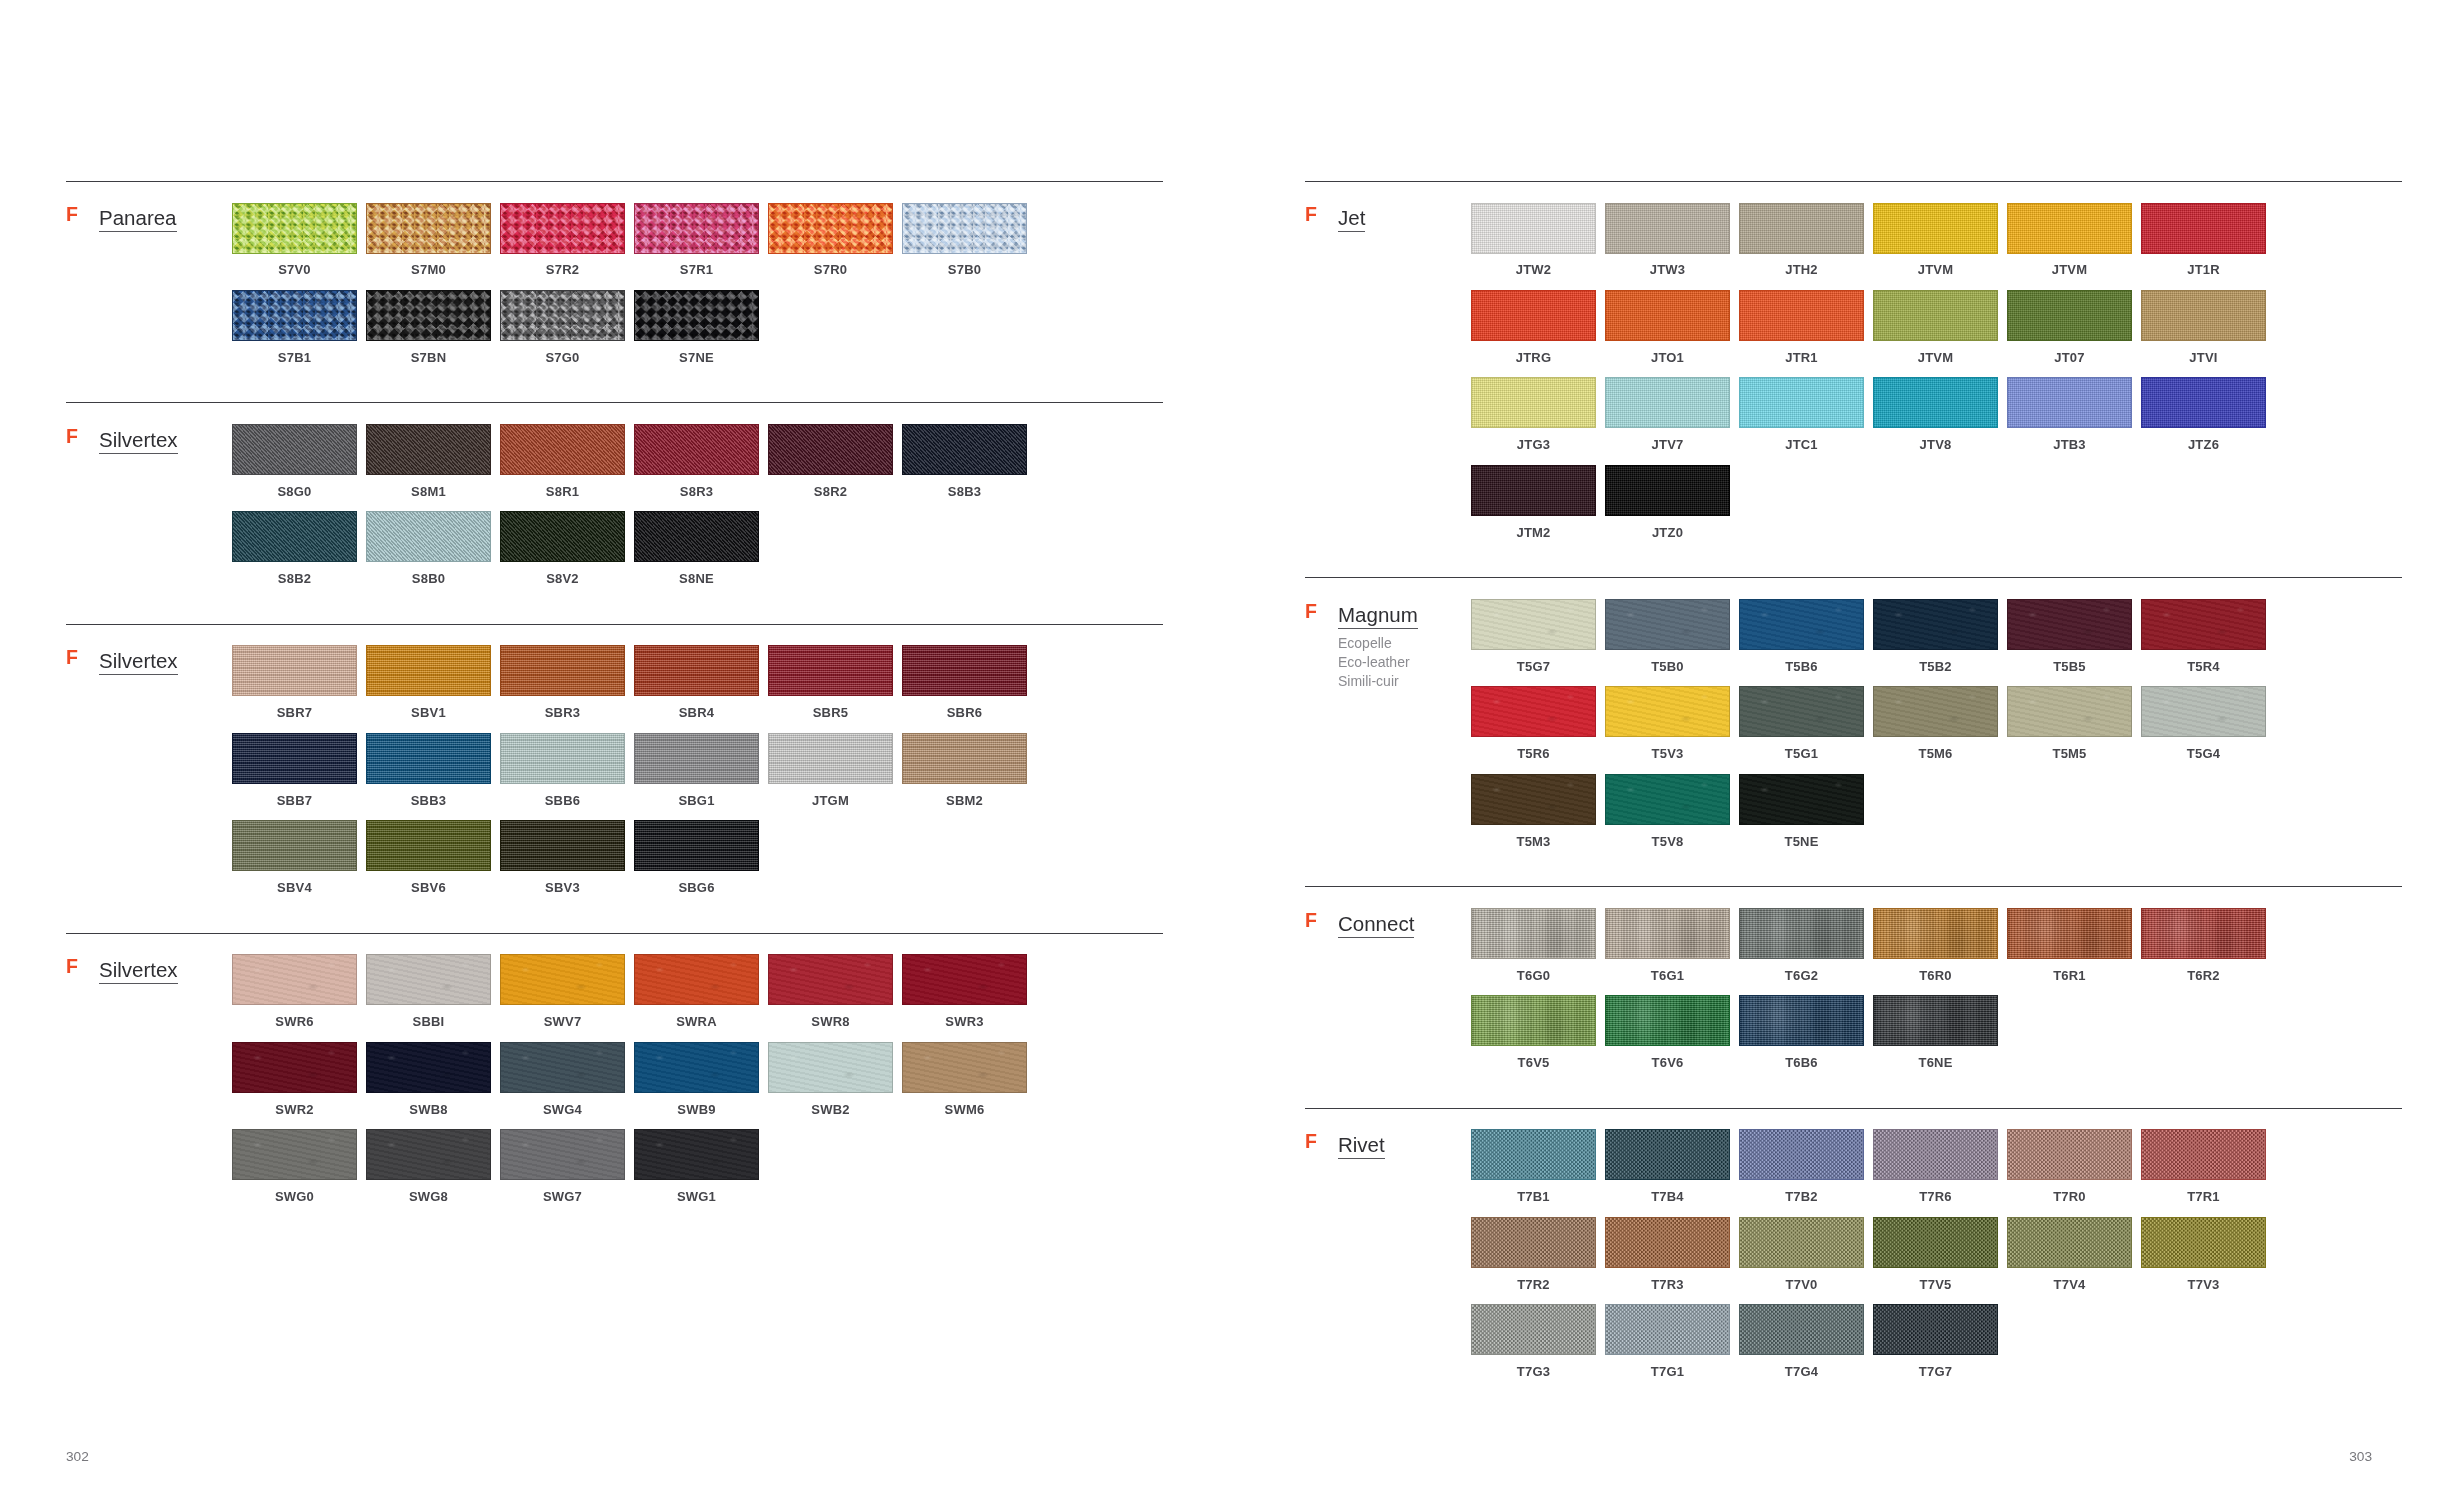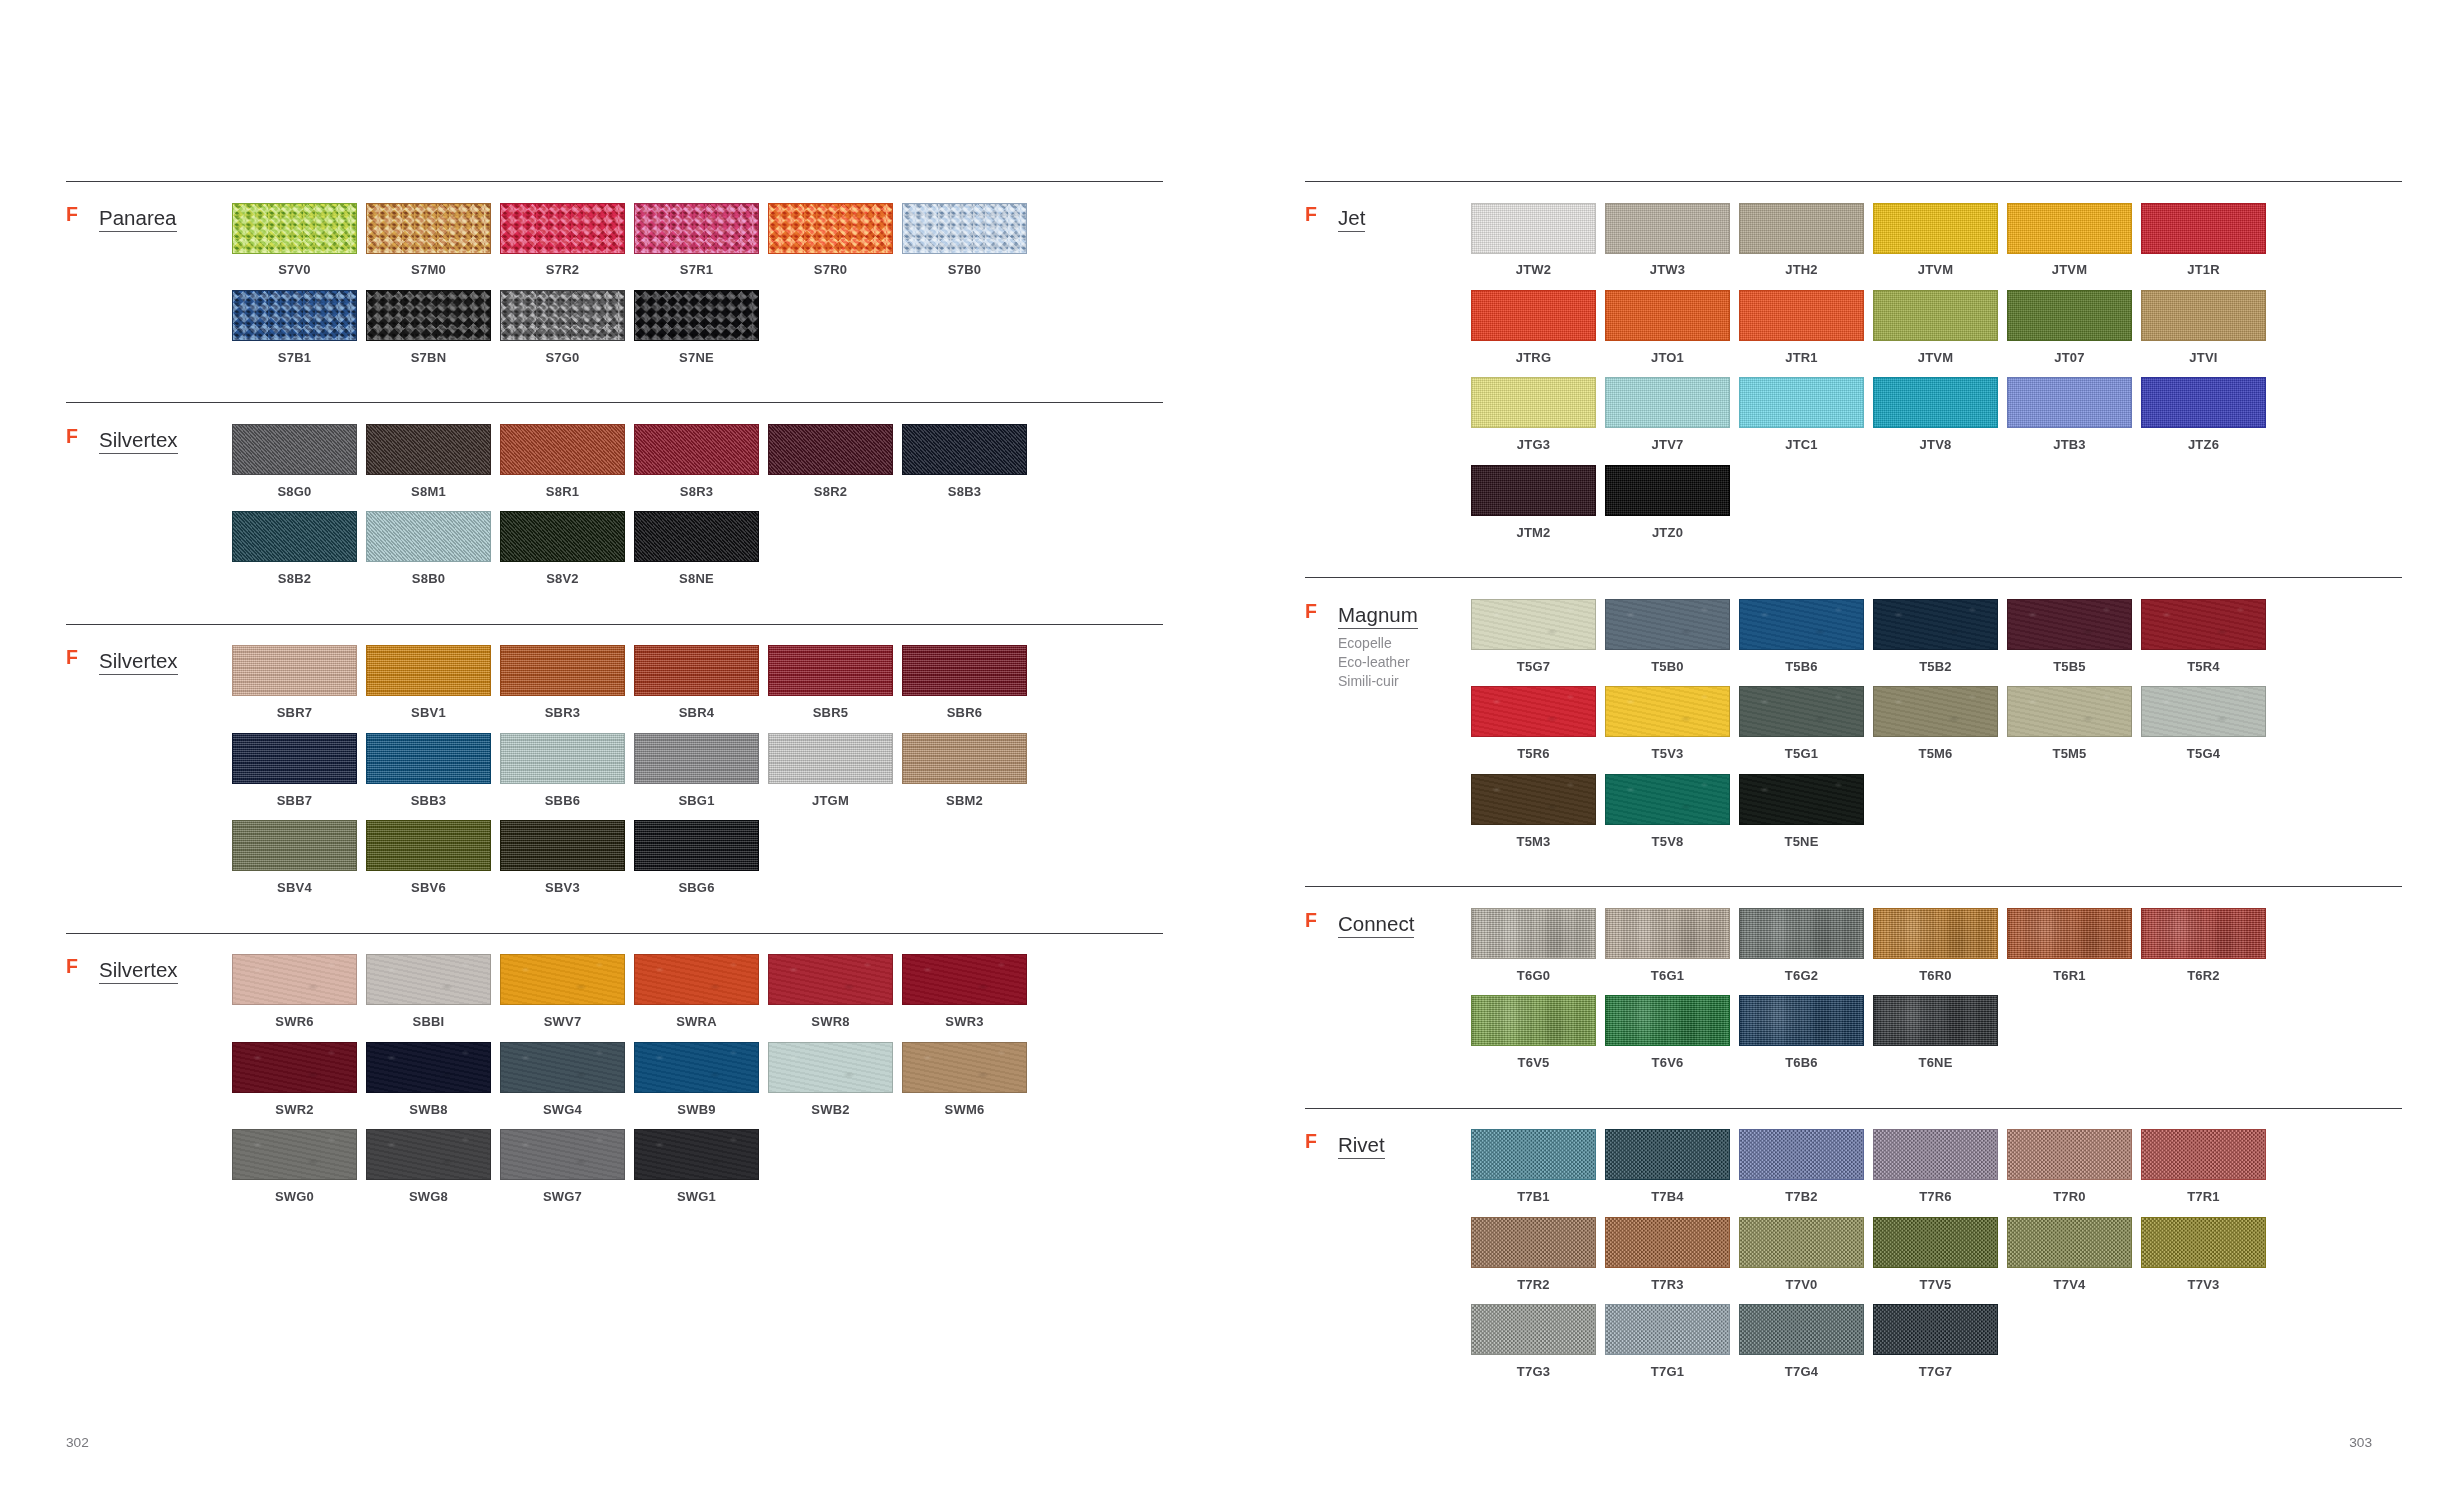--- a/index.html
+++ b/index.html
@@ -50,21 +50,21 @@
   .code{
     text-align:center;width:125px;
     font-size:13px;font-weight:700;color:#46464b;
     letter-spacing:0.2px;
     margin-top:8.8px;
   }
 
   .fam-gap{height:25px;}
 
   .pagenum{
-    position:absolute;bottom:60px;font-size:13.7px;color:#77777c;font-weight:400;
+    position:absolute;bottom:46px;font-size:13.7px;color:#77777c;font-weight:400;
   }
   .pagenum-l{left:66px;}
   .pagenum-r{right:66px;}
 
   
   .tex-hound::after{
     content:"";position:absolute;inset:0;
     background-image:
       repeating-linear-gradient(45deg, rgba(255,255,255,.55) 0 2.9px, rgba(0,0,0,0) 2.9px 5.9px),
       repeating-linear-gradient(-45deg, rgba(0,0,0,.32) 0 2.9px, rgba(0,0,0,0) 2.9px 5.9px),

